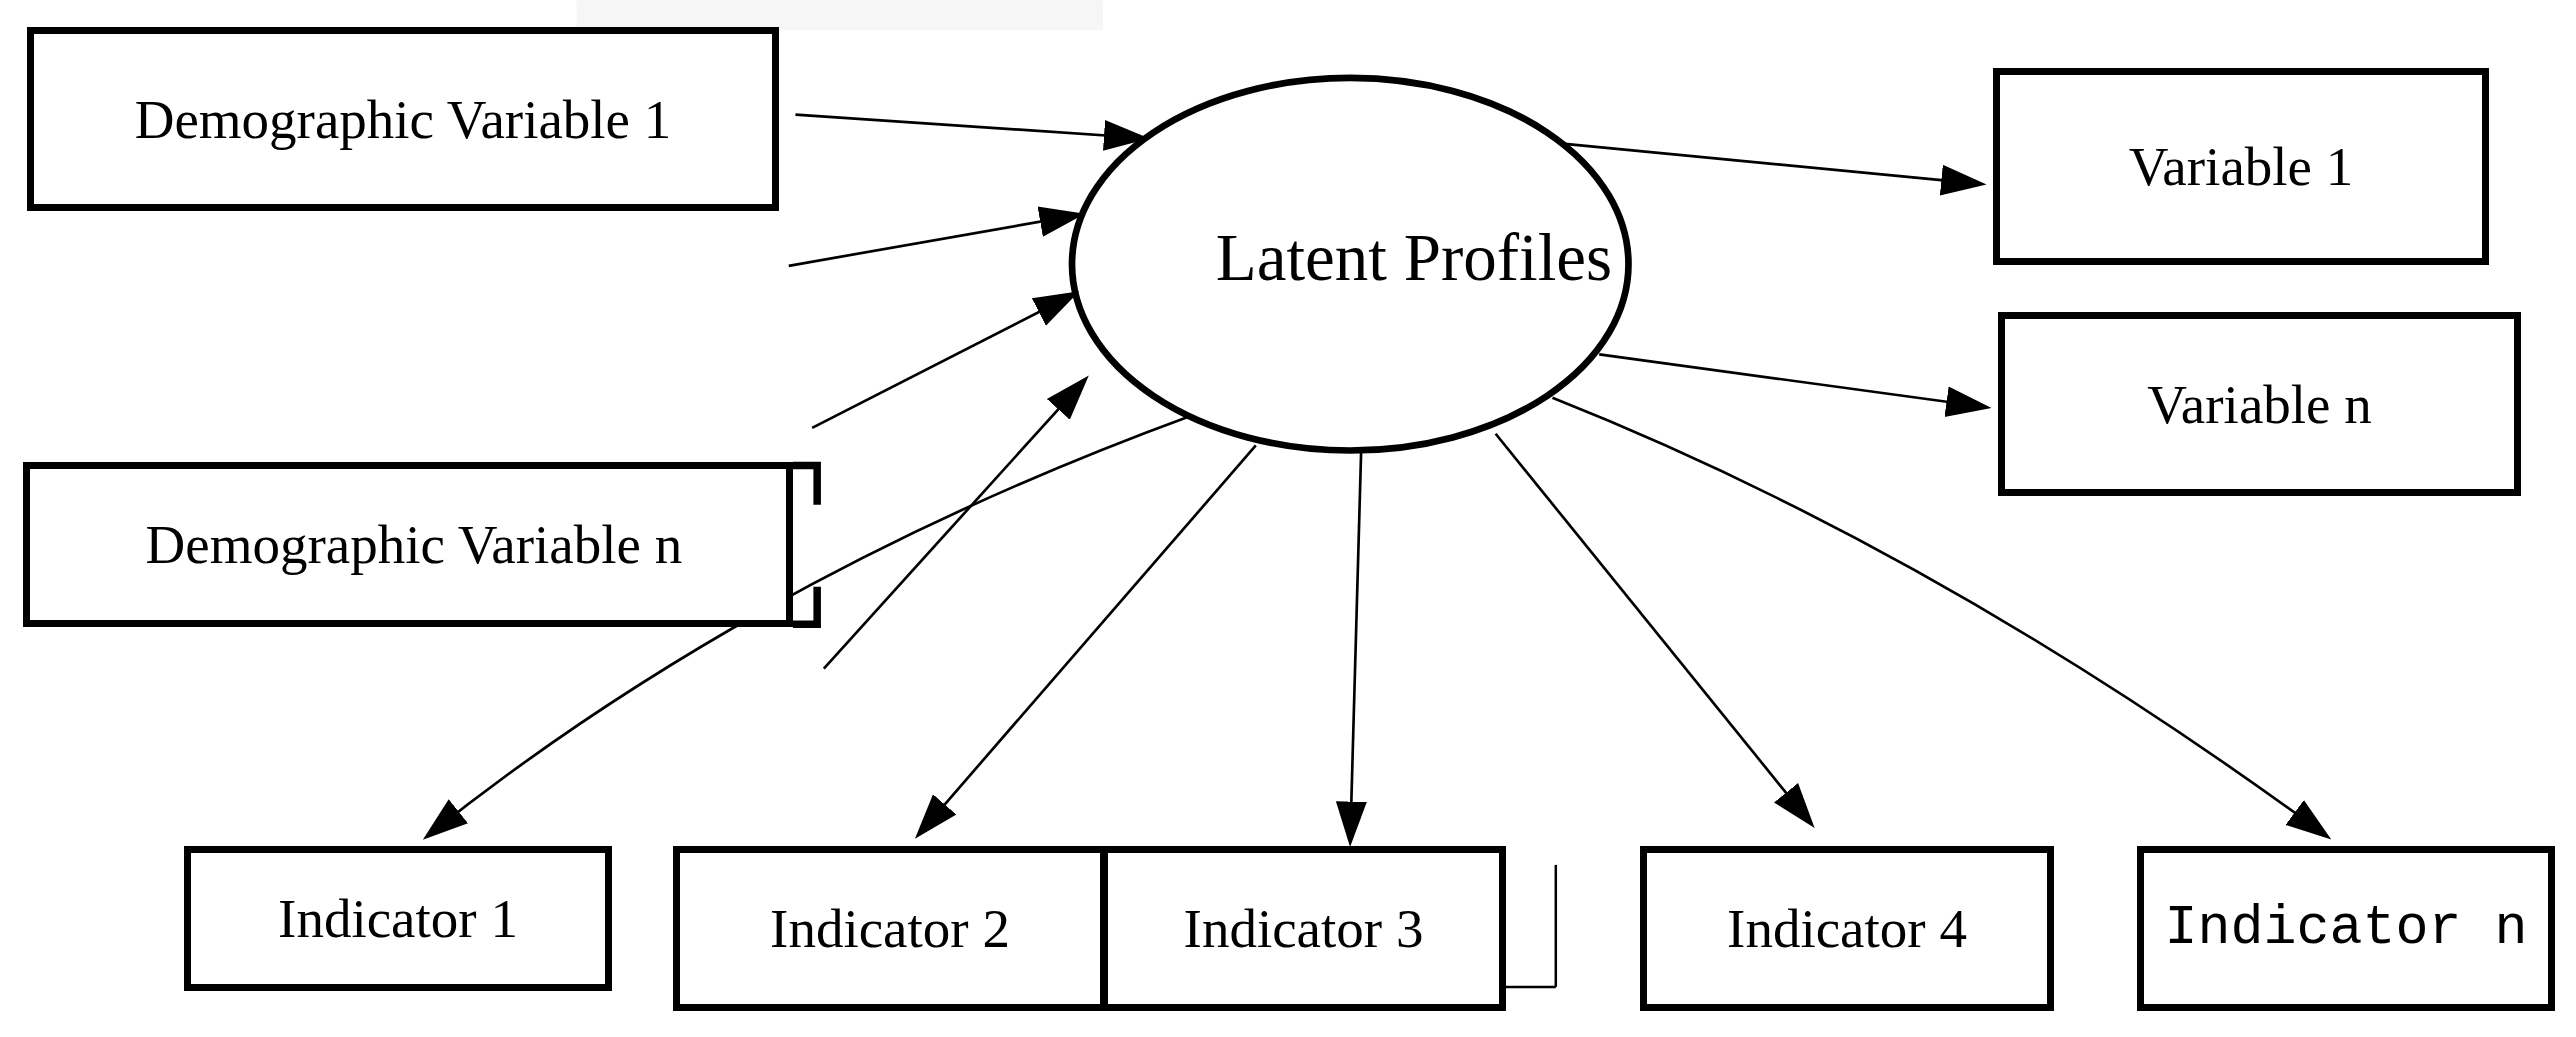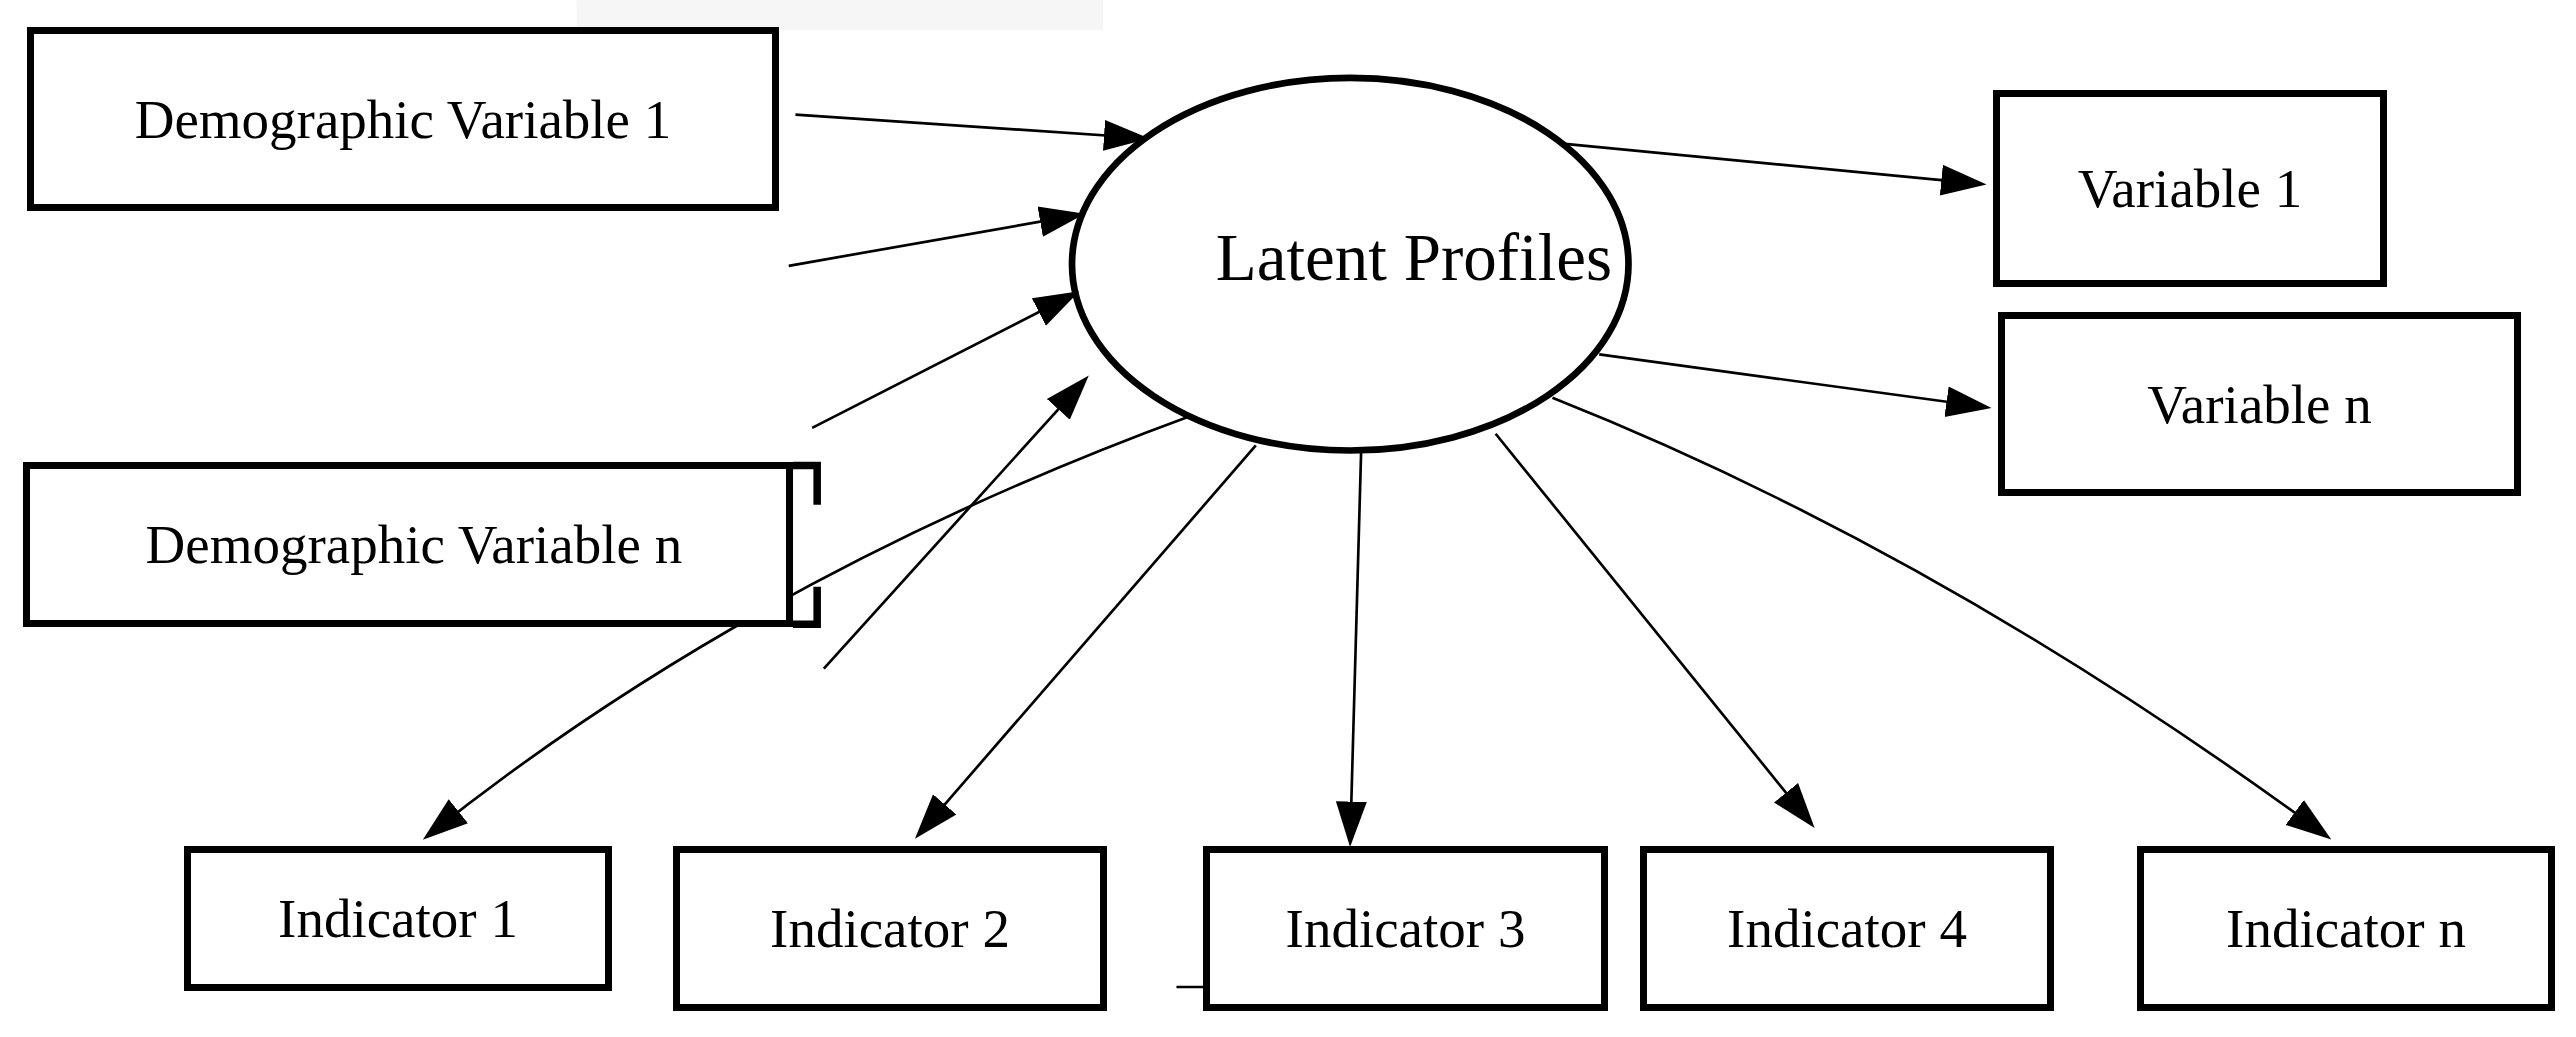--- a/index.html
+++ b/index.html
@@ -43,27 +43,27 @@
     align-items: flex-start;
     justify-content: center;
     font-size: 67px;
     color: #000000;
     white-space: nowrap;
   }
   
   .n-demo1 { left: 27px;   top: 27px;   width: 752px; height: 184px; }
   .n-demo2 { left: 23.4px;   top: 254px;  width: 760px; height: 175px; }
   .n-demon { left: 23.4px;   top: 462px;  width: 770px; height: 165px; padding-left: 11px; }
-  .n-var1  { left: 1993px; top: 90px;   width: 394px; height: 197px; }
+  .n-var1  { left: 1993px; top: 68px;   width: 496px; height: 197px; }
   .n-varn  { left: 1998px; top: 312px;  width: 523px; height: 184px; }
   .n-ind1  { left: 184px;  top: 846px; width: 428px; height: 145px; }
   .n-ind2  { left: 673px;  top: 846px; width: 434px; height: 165px; }
-  .n-ind3  { left: 1203px; top: 846px; width: 405px; height: 165px; }
+  .n-ind3  { left: 1101px; top: 846px; width: 405px; height: 165px; }
   .n-ind4  { left: 1640px; top: 846px; width: 414px; height: 165px; }
-  .n-indn  { left: 2137px; top: 846px; width: 418px; height: 165px; }
+  .n-indn  { left: 2137px; top: 846px; width: 418px; height: 165px; font-family: Liberation Mono, monospace; }
 </style>
 </head>
 <body>
 
 <div class="canvas">
 
   <svg class="wires" viewBox="0 0 3083 1242" xmlns="http://www.w3.org/2000/svg">
     <defs>
       <marker id="arrowhead" viewBox="0 0 10 10" refX="8.6" refY="5" markerWidth="17" markerHeight="17" orient="auto">
         <path d="M0,1.6 L10,5 L0,8.4 Z" fill="#000000"></path>

